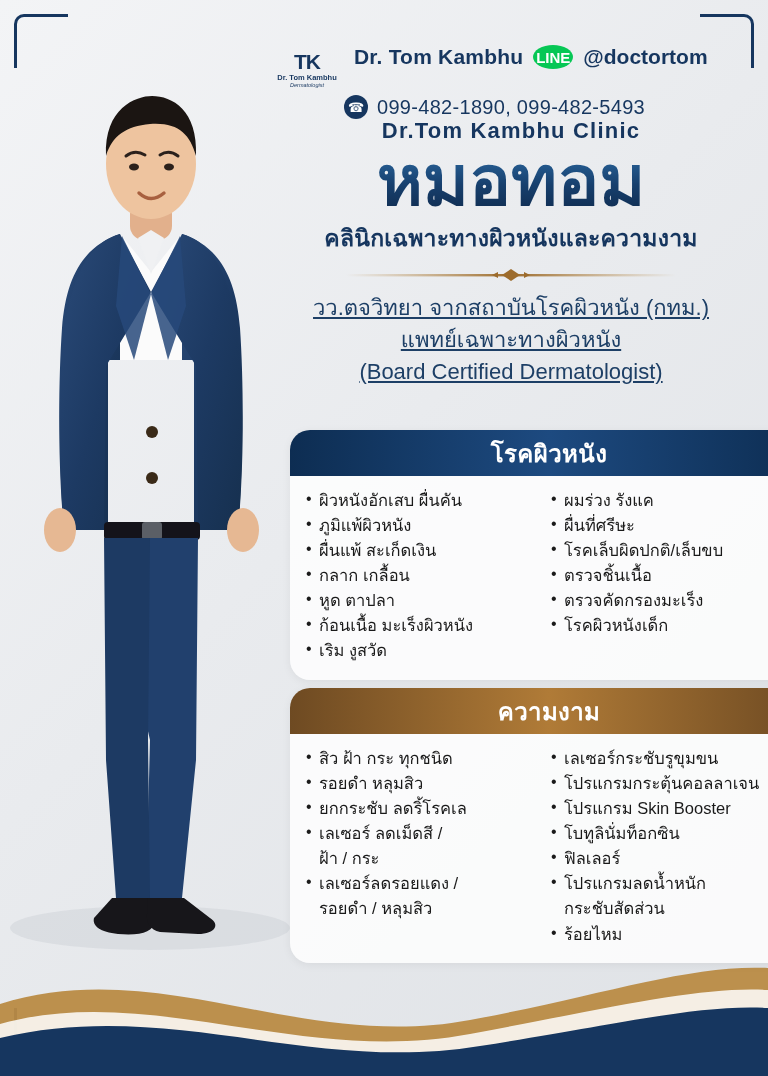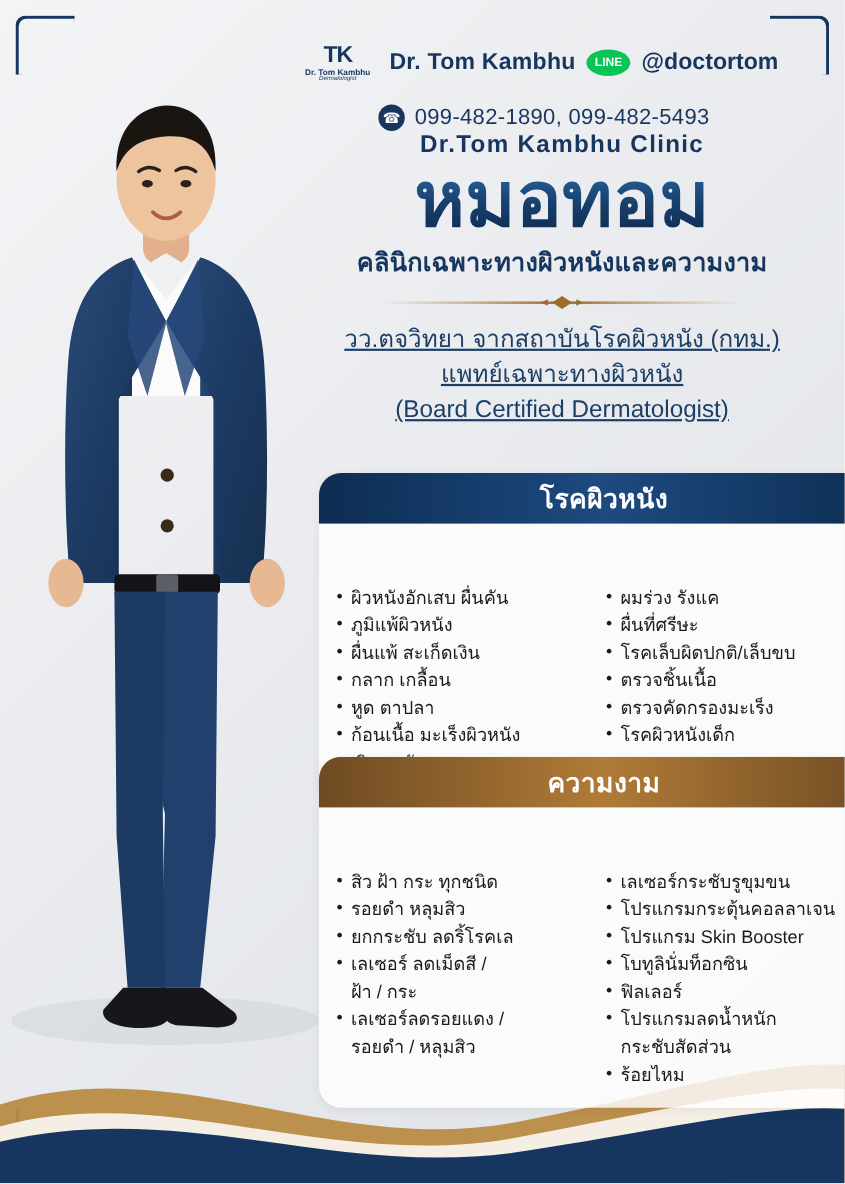--- a/index.html
+++ b/index.html
@@ -39,29 +39,29 @@
   }
   .dr-svg { position: absolute; left: 0; top: 0; }
 
   
   .header {
     position: absolute; top: 26px; left: 270px; width: 480px; z-index: 8;
   }
   .header-row1 { display: flex; align-items: center; gap: 10px; }
   .logo {
     width: 74px; height: 62px; display: flex; flex-direction: column;
-    align-items: center; justify-content: center; color: #16365f; line-height: 1;
+    align-items: center; justify-content: flex-end; color: #16365f; line-height: 1;
   }
   .logo .mono { font-size: 21px; font-weight: bold; letter-spacing: -1px; }
   .logo .l1 { font-size: 7.5px; font-weight: bold; margin-top: 2px; }
   .logo .l2 { font-size: 5.5px; font-style: italic; margin-top: 1px; }
   .doc-name { font-size: 21px; font-weight: bold; color: #16365f; letter-spacing: .2px; }
   .badge {
     width: 40px; height: 24px; border-radius: 50%; background: #06c755;
-    color: #fff; font-size: 11px; font-weight: bold; display: flex;
+    color: #fff; font-size: 15px; font-weight: bold; display: flex;
     align-items: center; justify-content: center;
   }
   .handle { font-size: 21px; font-weight: bold; color: #16365f; }
   .header-row2 { display: flex; align-items: center; gap: 9px; margin-top: 7px; padding-left: 74px; }
   .phone-ico {
     width: 24px; height: 24px; border-radius: 50%; background: #16365f;
     display: flex; align-items: center; justify-content: center; color: #fff; font-size: 13px;
   }
   .phones { font-size: 20px; font-weight: normal; color: #16365f; letter-spacing: .3px; }
 
@@ -92,21 +92,21 @@
   #panel-skin { top: 430px; }
   #panel-beauty { top: 688px; }
   .panel-head {
     height: 46px; display: flex; align-items: center; justify-content: center;
     font-size: 24px; font-weight: bold; color: #fff; letter-spacing: .4px;
   }
   .head-blue { background: linear-gradient(90deg, #0d2d52 0%, #1d4a80 50%, #0d2d52 100%); }
   .head-gold { background: linear-gradient(90deg, #6e4a22 0%, #b07b37 50%, #6e4a22 100%); }
   .panel-body { display: flex; padding: 12px 16px 16px 16px; gap: 4px; }
   .col { flex: 1; }
-  .col ul { list-style: none; margin-top: 44px; }
+  .col ul { list-style: none; }
   .col li {
     font-size: 16.5px; color: #1a1a1a; line-height: 1.52;
     padding-left: 13px; position: relative;
   }
   .col li::before {
     content: "•"; position: absolute; left: 0; top: -1px; color: #1a1a1a; font-size: 16px;
   }
   .col li.cont { padding-left: 13px; }
   .col li.cont::before { content: ""; }
 </style>

